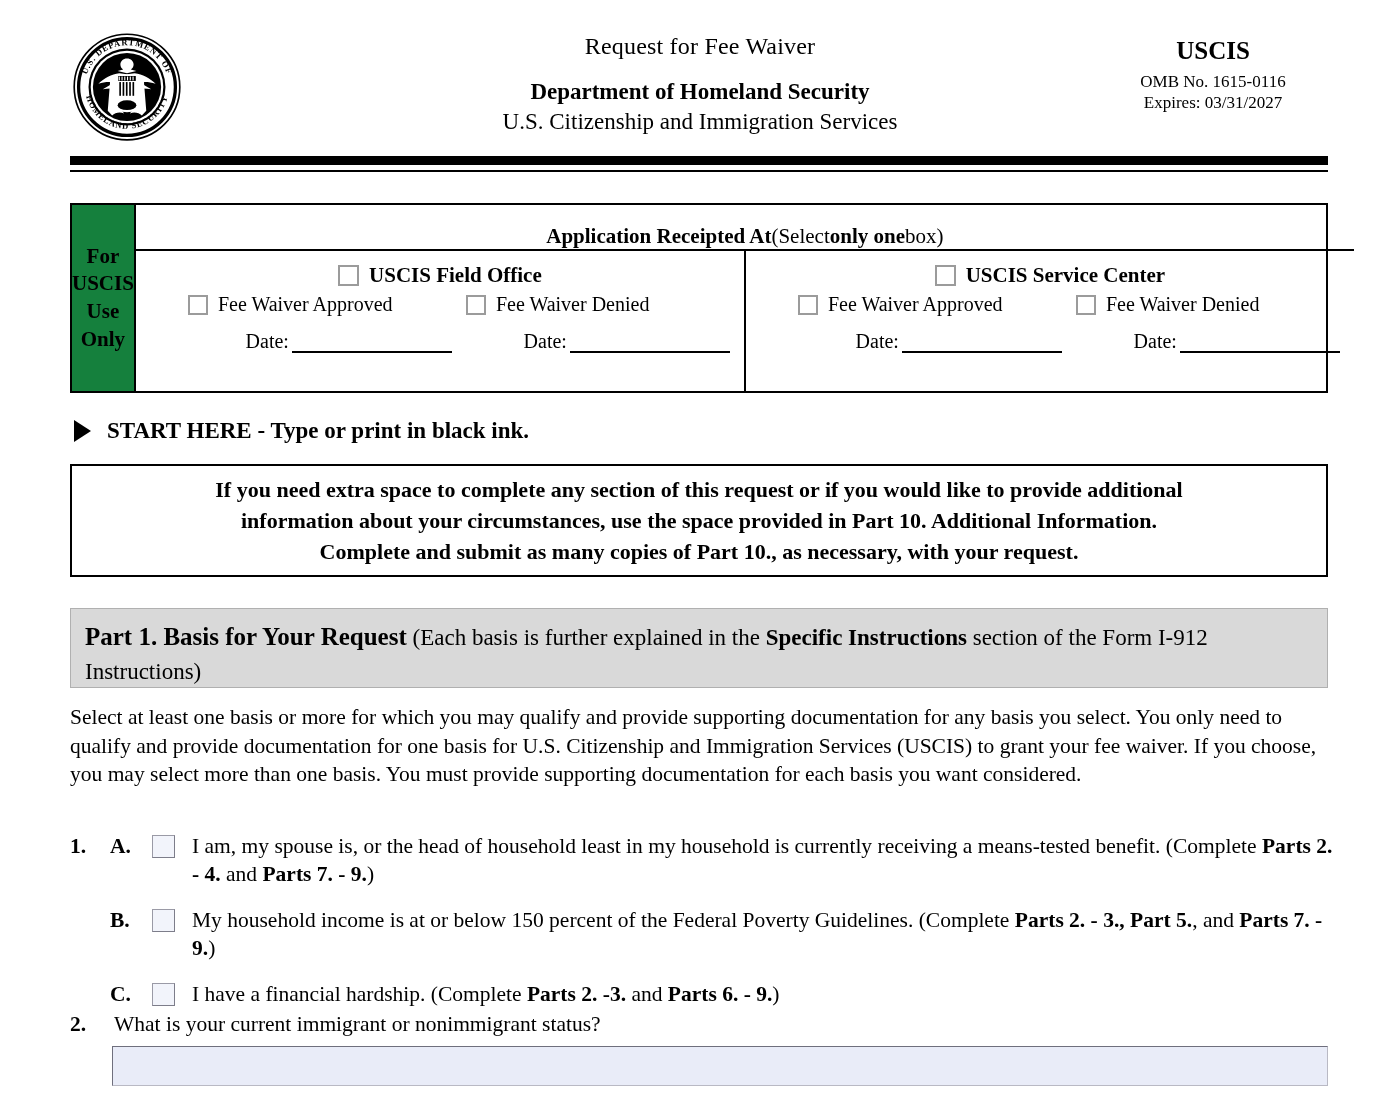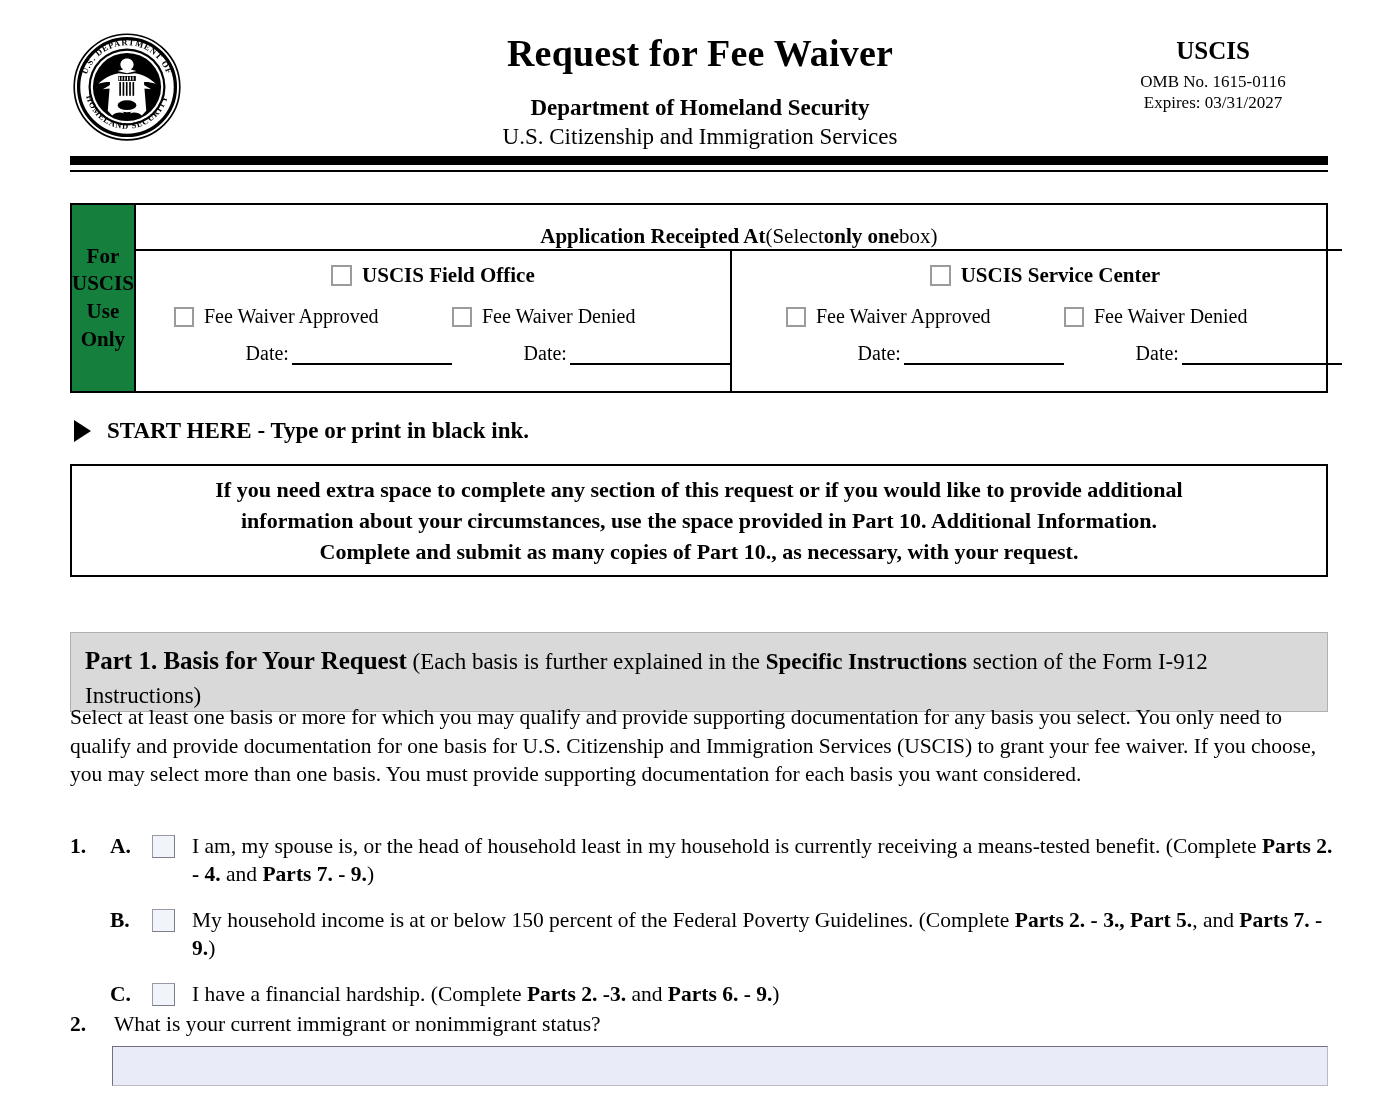--- a/index.html
+++ b/index.html
@@ -29,22 +29,22 @@
     height: 110px;
   }
   .header-center {
     position: absolute;
     left: 270px;
     top: 33px;
     width: 860px;
     text-align: center;
   }
   .form-title {
-    font-size: 38px;
-    font-weight: bold;
+    font-size: 24px;
+    font-weight: normal;
     letter-spacing: 0.2px;
     line-height: 1.1;
   }
   .dept-line {
     font-size: 23px;
     font-weight: bold;
     margin-top: 20px;
     line-height: 1.15;
   }
   .agency-line {
@@ -131,41 +131,40 @@
     border-bottom: 2px solid #000;
     display: flex;
     align-items: flex-end;
     justify-content: center;
     font-size: 21px;
   }
   .receipted-row b { font-weight: bold; }
   .office-cols {
     flex: 1;
     display: flex;
-    gap: 16px;
   }
   .office-col {
     flex: 1;
     padding: 12px 0 0 0;
     position: relative;
   }
   .office-col.left { border-right: 2px solid #000; }
   .office-head {
     text-align: center;
     font-size: 21px;
     font-weight: bold;
     display: flex;
     align-items: center;
     justify-content: center;
     gap: 10px;
   }
   .decision-row {
     display: flex;
-    margin-top: 17px;
-    padding-left: 38px;
+    margin-top: 5px;
+    padding-left: 52px;
   }
   .decision-item {
     width: 278px;
     display: flex;
     align-items: center;
     gap: 10px;
     font-size: 20px;
   }
   .date-row {
     display: flex;
@@ -236,21 +235,21 @@
     font-size: 22px;
     font-weight: bold;
     line-height: 1.42;
     padding: 0 18px;
   }
 
   
   .part-header {
     position: absolute;
     left: 70px;
-    top: 632px;
+    top: 608px;
     width: 1258px;
     height: 80px;
     background: #d9d9d9;
     border: 1px solid #b0b0b0;
     box-sizing: border-box;
     padding: 9px 14px 0 14px;
     font-size: 23px;
     line-height: 1.48;
   }
   .part-header .pt { font-weight: bold; font-size: 25px; }

